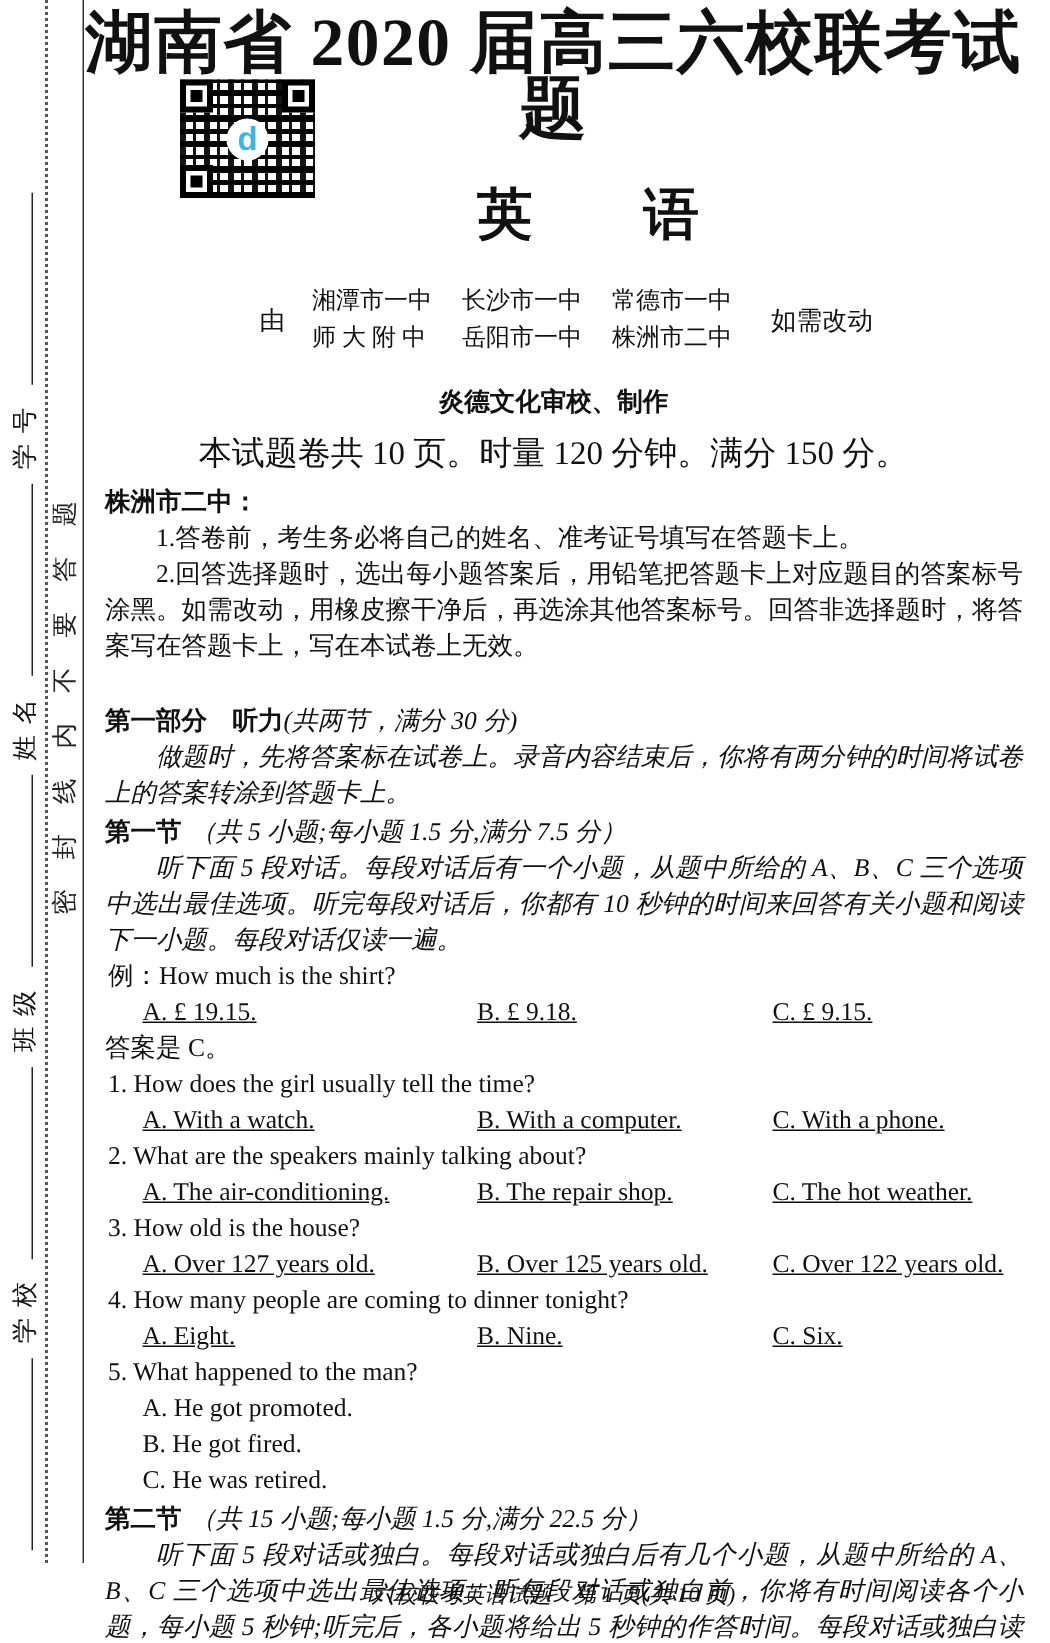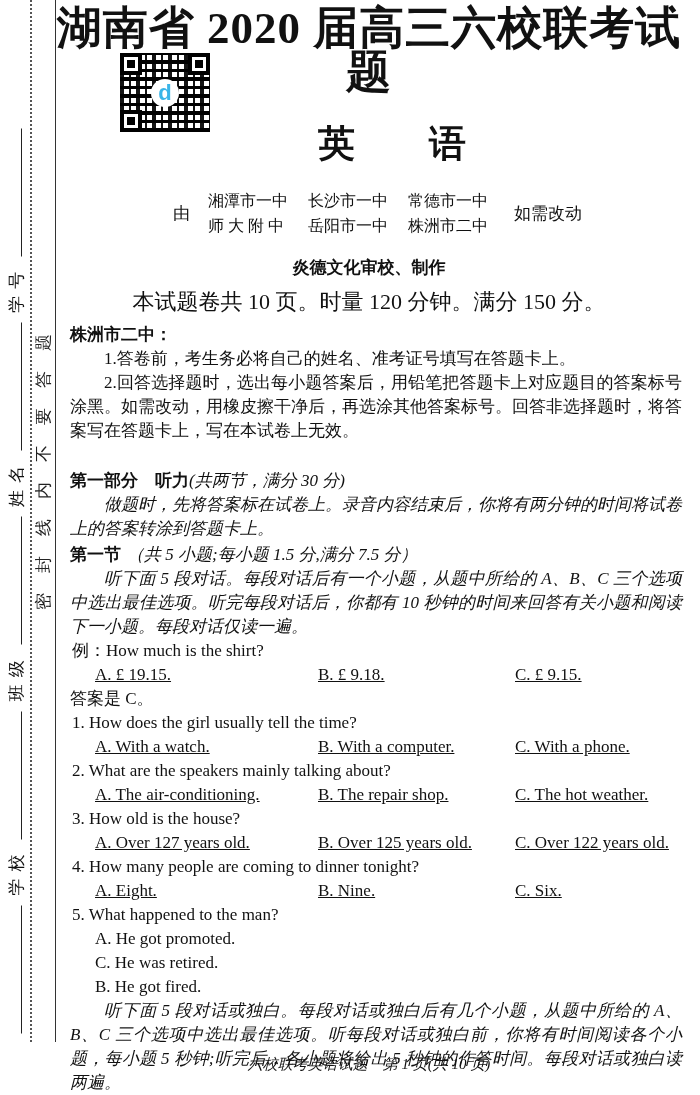--- a/index.html
+++ b/index.html
@@ -161,23 +161,24 @@
 
     <p class="q">4. How many people are coming to dinner tonight?</p>
     <div class="opt-row">
       <span class="oA">A. Eight.</span>
       <span class="oB">B. Nine.</span>
       <span class="oC">C. Six.</span>
     </div>
 
     <p class="q">5. What happened to the man?</p>
     <p class="opt-stack">A. He got promoted.</p>
+    <p class="opt-stack">B. He got fired.</p>
     <p class="opt-stack">C. He was retired.</p>
-    <p class="opt-stack">B. He got fired.</p>
 
+    <p class="sec-head"><span class="bold-hei">第二节</span><span class="kai">（共 15 小题;每小题 1.5 分,满分 22.5 分）</span></p>
     <p class="indent justify kai">听下面 5 段对话或独白。每段对话或独白后有几个小题，从题中所给的 A、B、C 三个选项中选出最佳选项。听每段对话或独白前，你将有时间阅读各个小题，每小题 5 秒钟;听完后，各小题将给出 5 秒钟的作答时间。每段对话或独白读两遍。</p>
   </main>
 
   <footer>
     <span>六校联考英语试题　第 1 页(共 10 页)</span>
   </footer>
 
 </div>
 
 </body></html>

